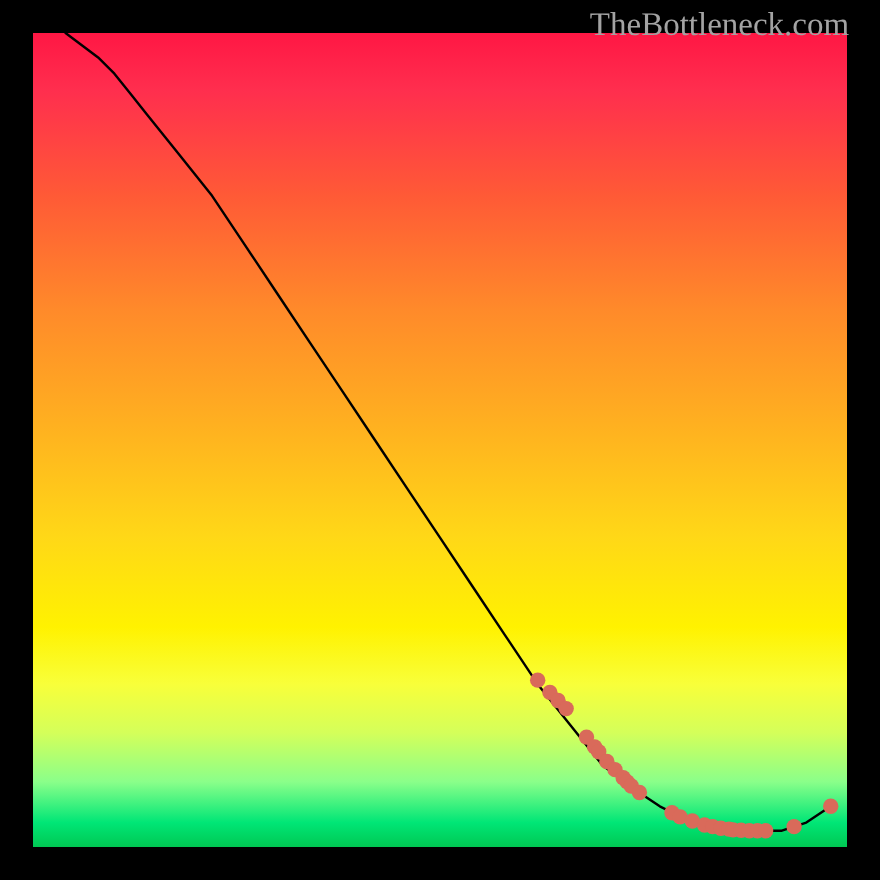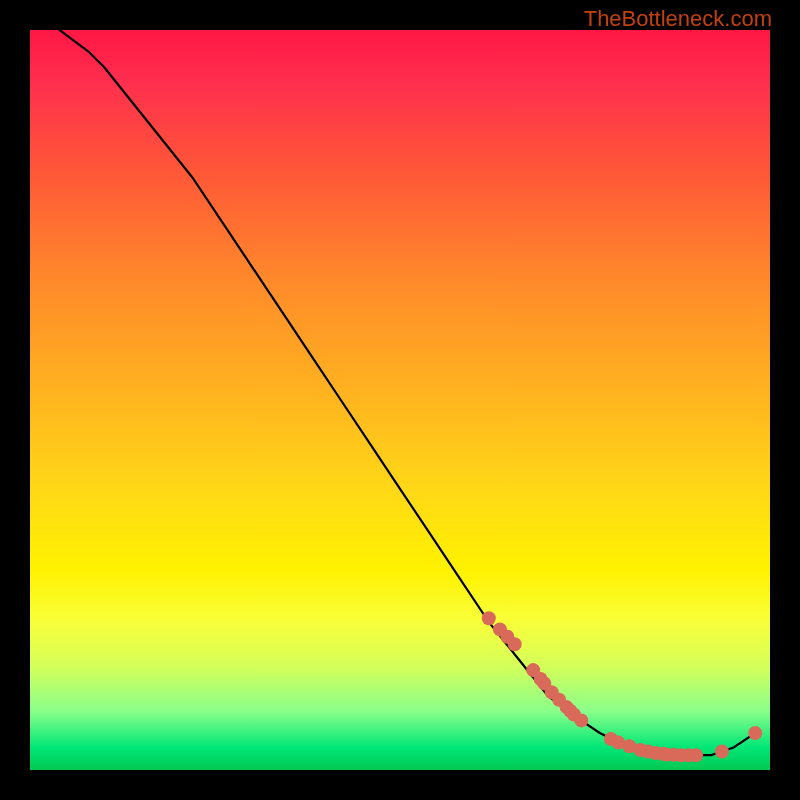--- a/index.html
+++ b/index.html
@@ -1,24 +1,25 @@
 <!DOCTYPE html>
 <html><head>
 <meta charset="utf-8">
 <style>
   * { margin: 0; padding: 0; box-sizing: border-box; }
   body { width: 800px; height: 800px; background: #000; position: relative; font-family: Arial, sans-serif; }
   .attribution {
     position: absolute;
     top: 6px;
     right: 28px;
-    color: #c2410c;
-    font-size: 22px;
+    color: #a3a3a3;
+    font-size: 30px;
     font-weight: 500;
     z-index: 10;
+    font-family: Liberation Serif, serif;
   }
   .plot-area {
     position: absolute;
     left: 30px;
     top: 30px;
     width: 740px;
     height: 740px;
   }
   .gradient-bg {
     position: absolute;

